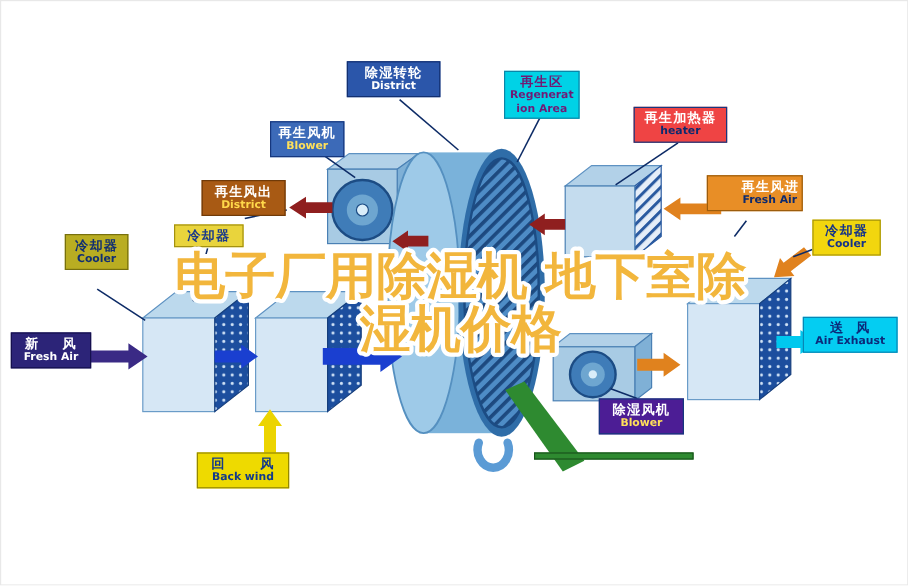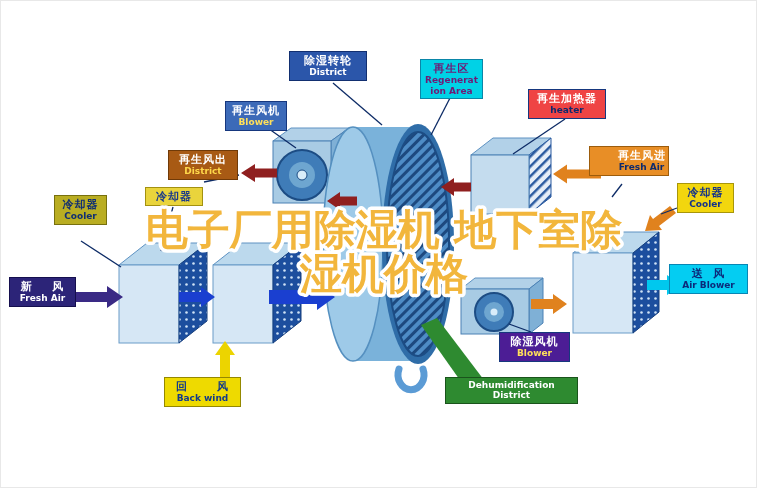--- a/index.html
+++ b/index.html
@@ -177,35 +177,34 @@
     <div class="en">Cooler</div>
   </div>
 
   <div class="label lbl-fresh-air">
     <div class="zh">新    风</div>
     <div class="en">Fresh Air</div>
   </div>
 
   <div class="label lbl-air-supply">
     <div class="zh">送  风</div>
-    <div class="en">Air Blower</div>
+    <div class="en">Air Exhaust</div>
   </div>
 
   <div class="label lbl-back-wind">
     <div class="zh">回      风</div>
     <div class="en">Back wind</div>
   </div>
 
   <div class="label lbl-dehumid-blower">
     <div class="zh">除湿风机</div>
     <div class="en">Blower</div>
   </div>
 
   <div class="label lbl-dehumid-district">
-    <div class="en">Dehumidification District</div>
   </div>
 
   <svg class="layer title-layer" width="757" height="488" viewBox="0 0 757 488">
     <text class="title-text" x="383" y="243" paint-order="stroke">电子厂用除湿机 地下室除</text>
     <text class="title-text" x="383" y="287" paint-order="stroke">湿机价格</text>
   </svg>
 
 </div>
 
 </body></html>

